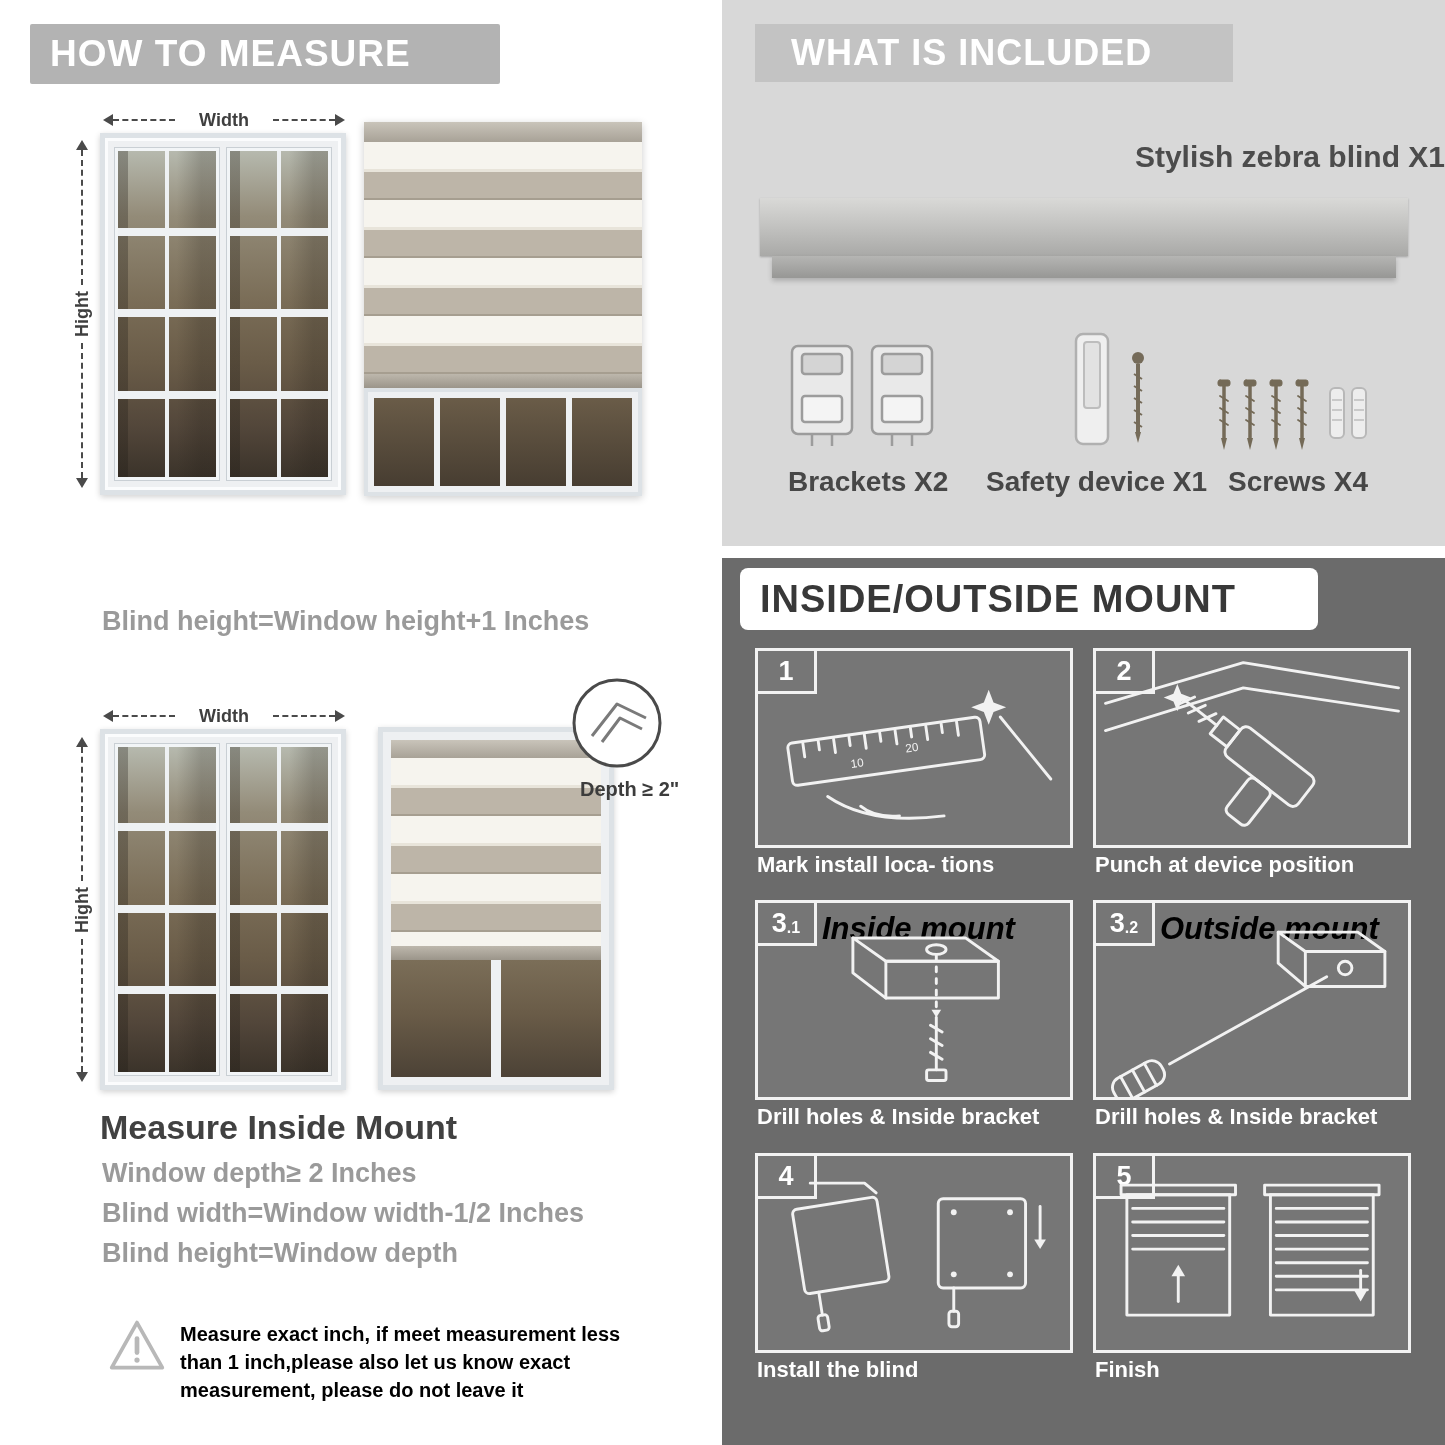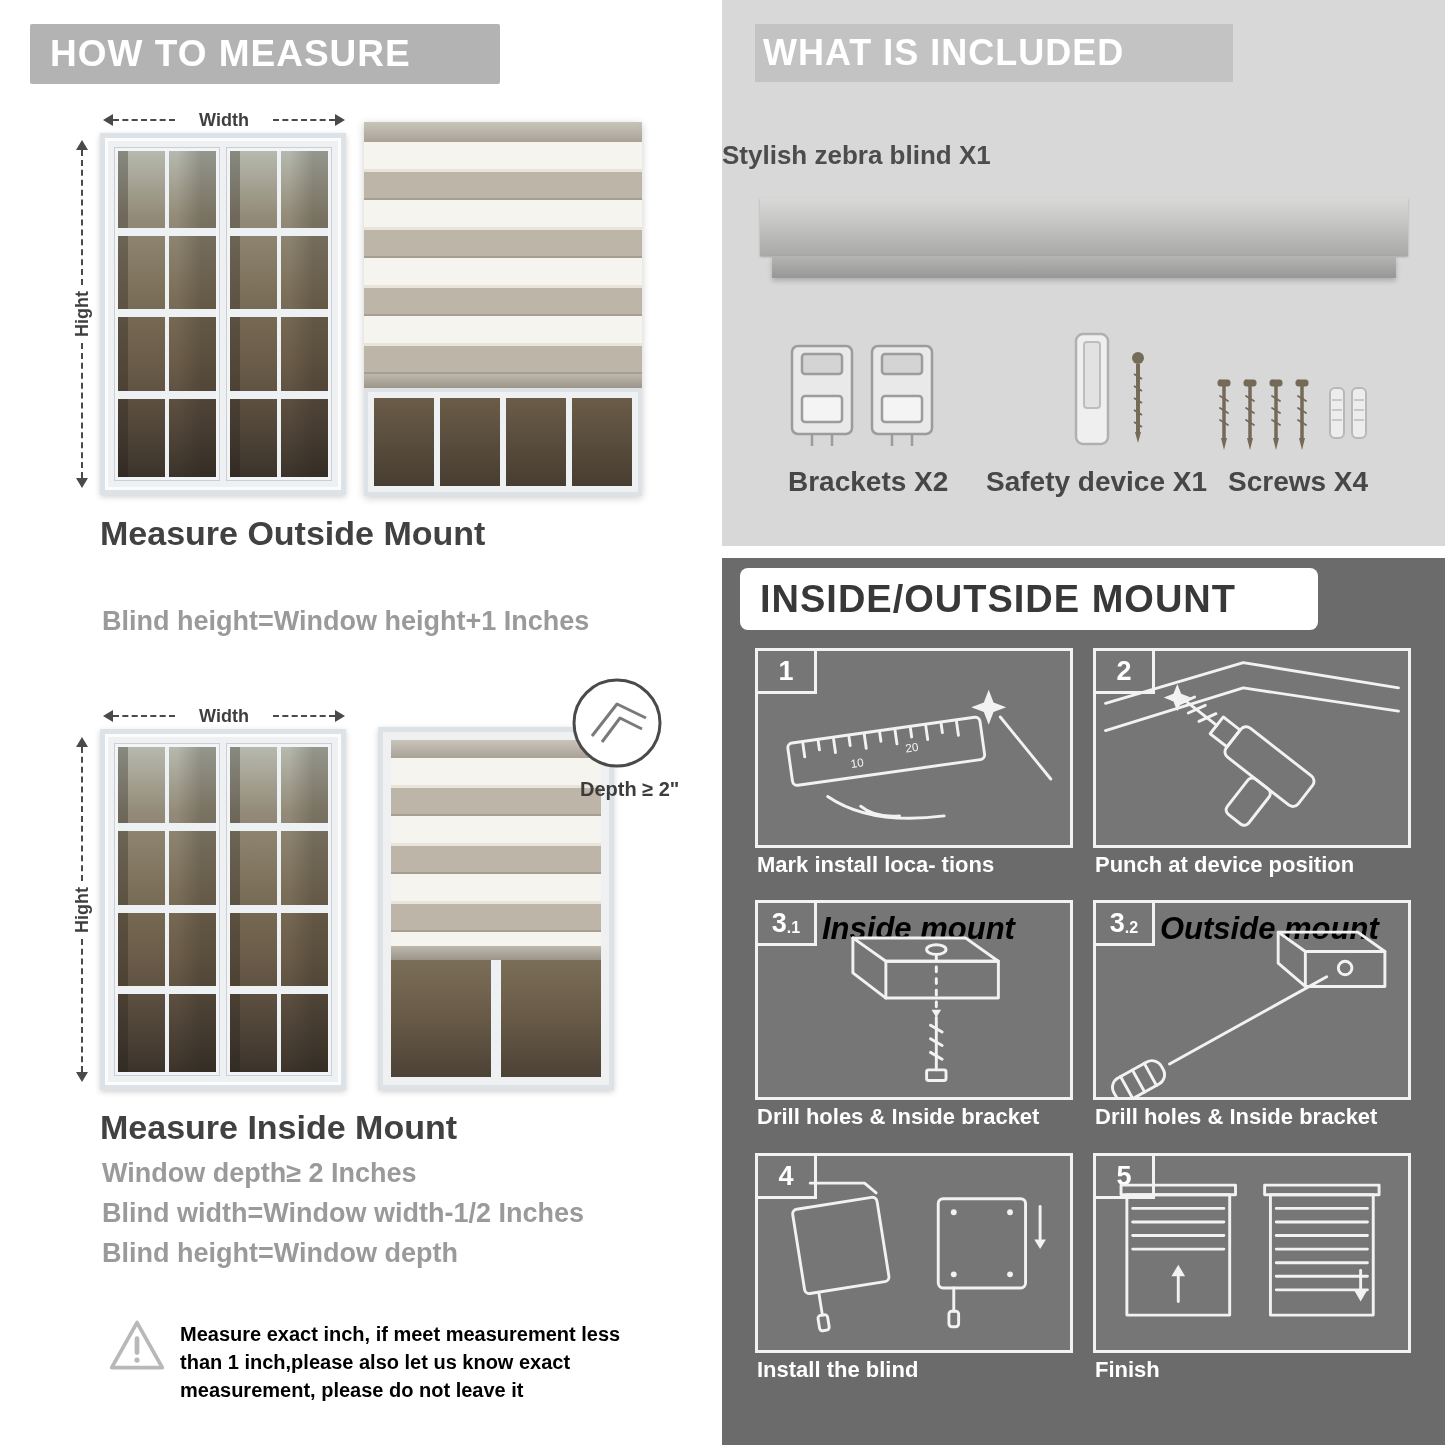--- a/index.html
+++ b/index.html
@@ -69,23 +69,23 @@
 
   .depth-label { color:#3c3c3c; font-size:20px; font-weight:700; }
 
   .warn-text { color:#000000; font-size:20px; font-weight:700; line-height:1.4; }
 
   
   .panel-light { left:722px; top:0; width:723px; height:546px; background:#d8d8d8; }
   .wii-banner {
     left:755px; top:24px; width:478px; height:58px; background:#c3c3c3;
     color:#ffffff; font-size:36px; font-weight:700; letter-spacing:1px;
-    display:flex; align-items:center; padding-left:8px;
-  }
-  .product-title { left:722px; top:140px; width:723px; text-align:left; color:#4c4c4c; font-size:26px; font-weight:700; }
+    display:flex; align-items:center; padding-left:36px;
+  }
+  .product-title { left:722px; top:140px; width:723px; text-align:right; color:#4c4c4c; font-size:30px; font-weight:700; }
   .cassette { left:760px; top:198px; width:648px; height:58px;
     background:linear-gradient(180deg,#d9d9d7 0%, #c4c4c2 45%, #a9a9a7 100%);
     box-shadow:0 1px 2px rgba(0,0,0,.25); }
   .cassette-lip { left:772px; top:256px; width:624px; height:22px;
     background:linear-gradient(180deg,#b5b5b3,#979795); box-shadow:0 3px 5px rgba(0,0,0,.20); }
   .item-label { color:#474747; font-size:28px; font-weight:700; }
 
   .panel-dark { left:722px; top:558px; width:723px; height:887px; background:#6b6b6b; }
   .iom-header {
     left:740px; top:568px; width:578px; height:62px; background:#ffffff; border-radius:8px;
@@ -138,21 +138,20 @@
   <div class="abs blind" style="left:364px; top:122px; width:278px; height:374px;">
     <div class="cass"></div>
     <div class="stripes"></div>
     <div class="rail"></div>
     <div class="bwin">
       <div class="bsash"></div>
       <div class="bsash"></div>
     </div>
   </div>
 
-  <div class="abs section-title" style="left:100px; top:514px;">Measure Outside Mount</div>
   <div class="abs formula-line" style="left:102px; top:606px;">Blind height=Window height+1 Inches</div>
 
   <div class="abs h-arrow" style="left:103px; top:706px; width:242px; height:20px;">
     <span class="tri-left"></span>
     <span class="dash"></span>
     <span class="lbl">Width</span>
     <span class="dash"></span>
     <span class="tri-right"></span>
   </div>
 

